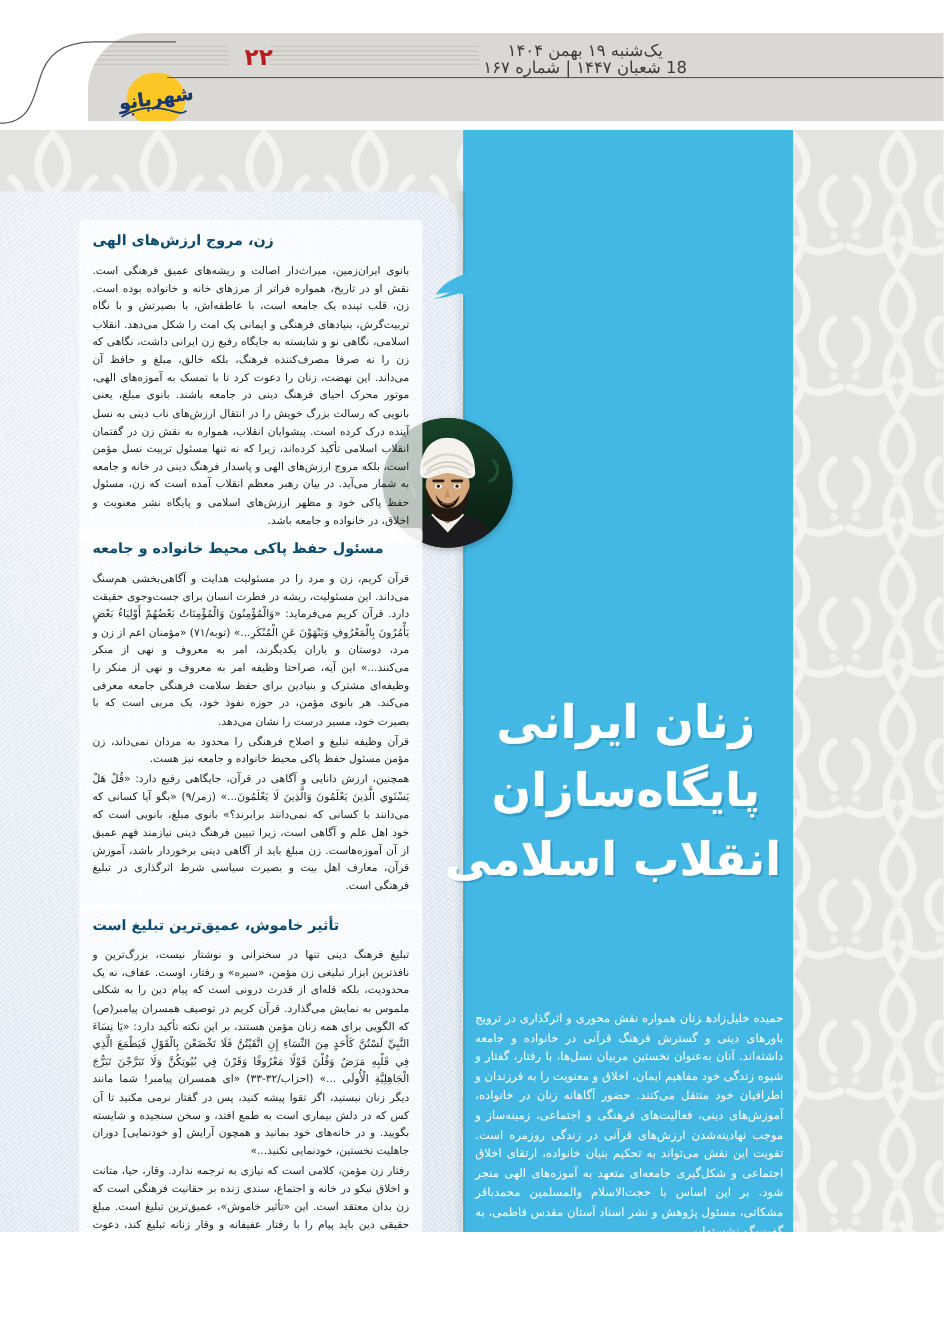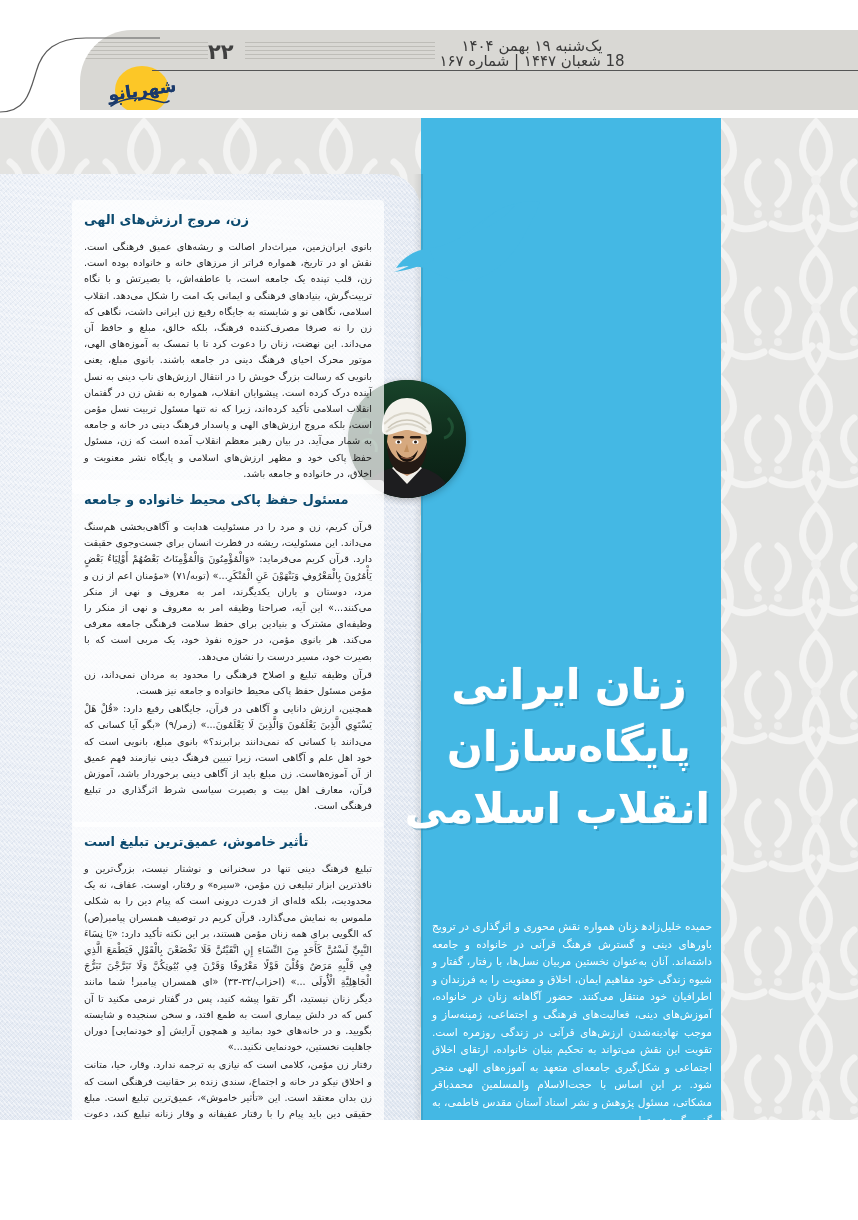--- a/index.html
+++ b/index.html
@@ -39,24 +39,24 @@
     background-size:100% 4px;
     opacity:.85;
   }
   .dotrule.d1 { left:0px;   top:12px; width:128px; }
   .dotrule.d2 { left:165px; top:12px; width:190px; }
 
   .pagenum {
     position:absolute;
     left:128px; top:10px;
     width:40px;
-    text-align:left;
+    text-align:right;
     font-size:21px;
     font-weight:bold;
-    color:#404040;
+    color:#b91c1c;
     letter-spacing:1px;
     line-height:24px;
     direction:rtl;
   }
 
   .dateblock {
     position:absolute;
     left:352px; top:9px;
     width:200px;
     text-align:center;
@@ -203,21 +203,20 @@
     width:282px;
     direction:rtl;
     text-align:center;
     color:#ffffff;
     font-weight:bold;
     font-size:42px;
     line-height:62px;
     text-shadow:
       2px 2px 0 rgba(20,110,150,.35),
       0 0 1px rgba(255,255,255,.9);
-    margin-top: 28px;
   }
   .headline div { white-space:nowrap; }
 
   
   .lead {
     position:absolute;
     left:432px; top:800px;
     width:280px;
     direction:rtl;
     text-align:justify;

